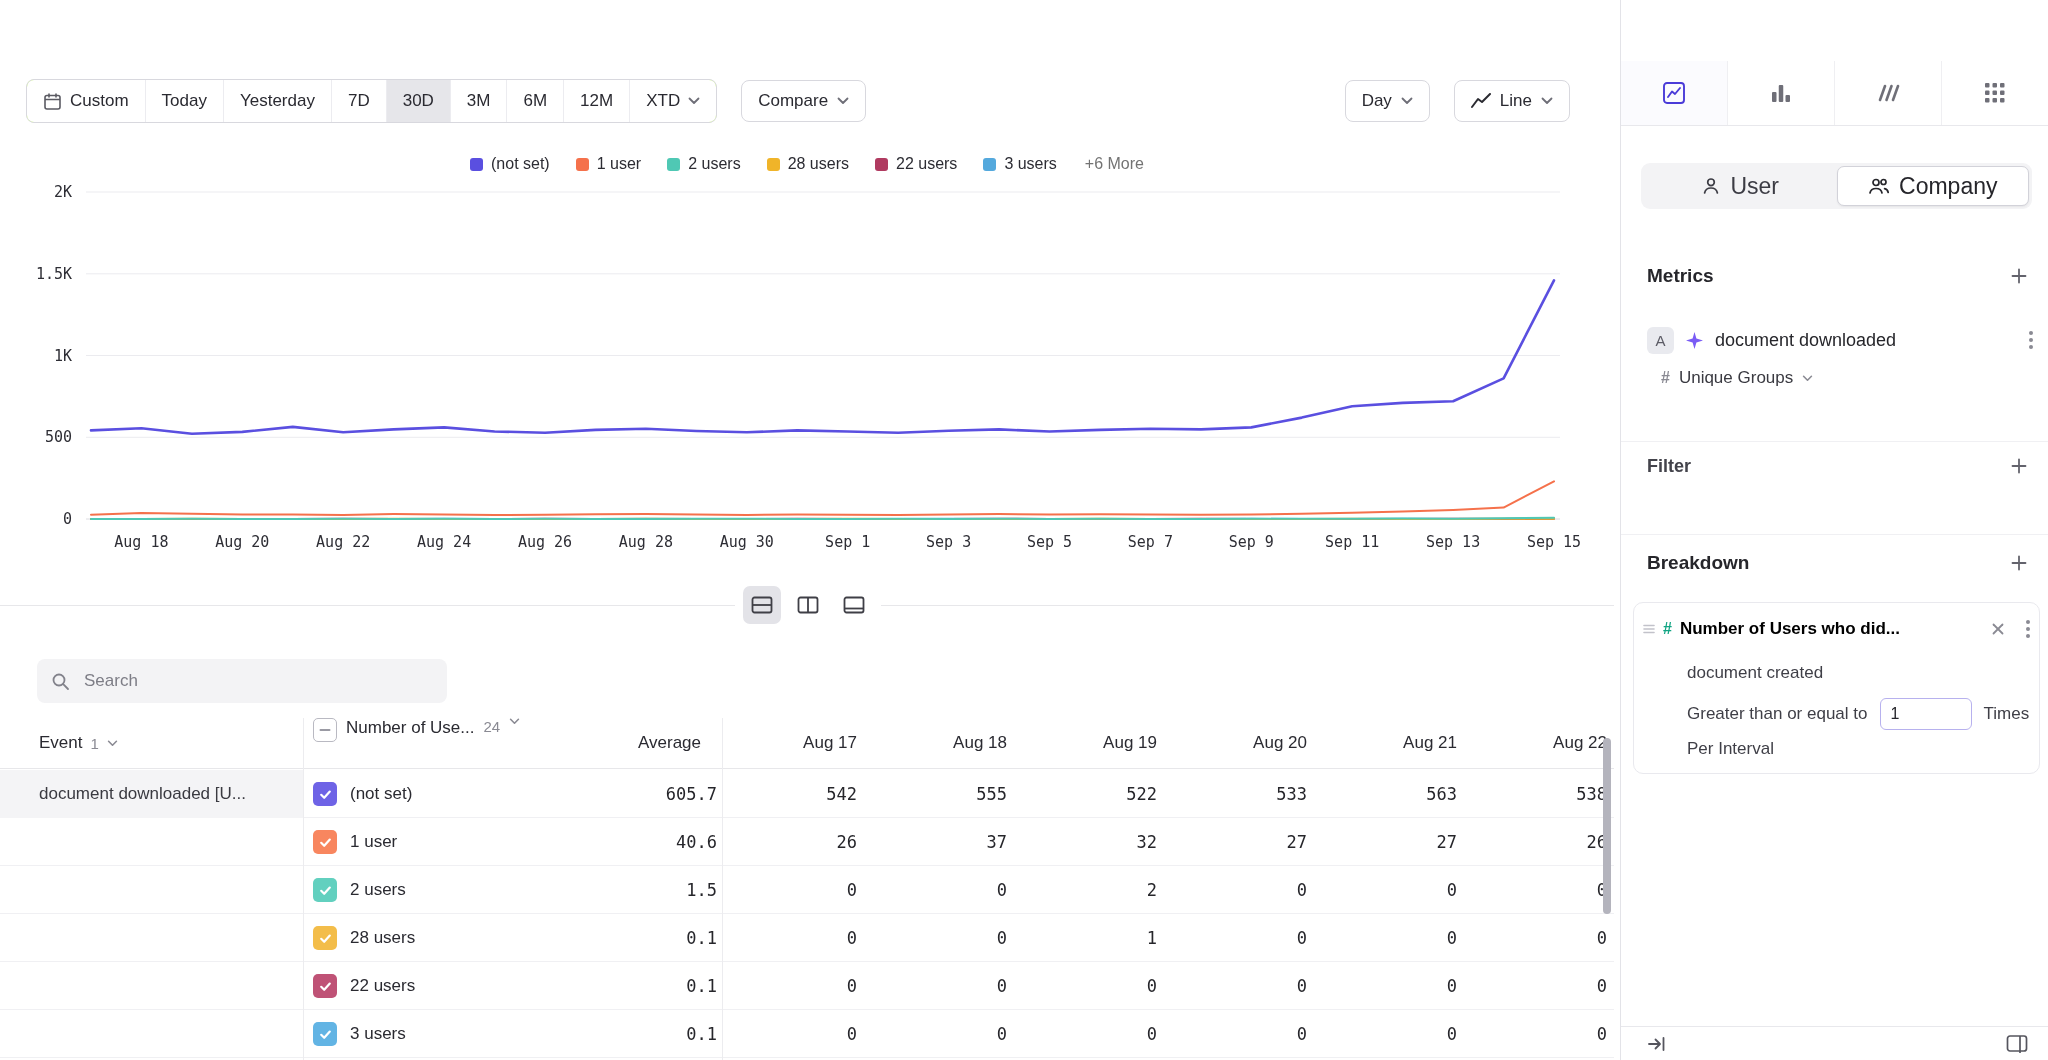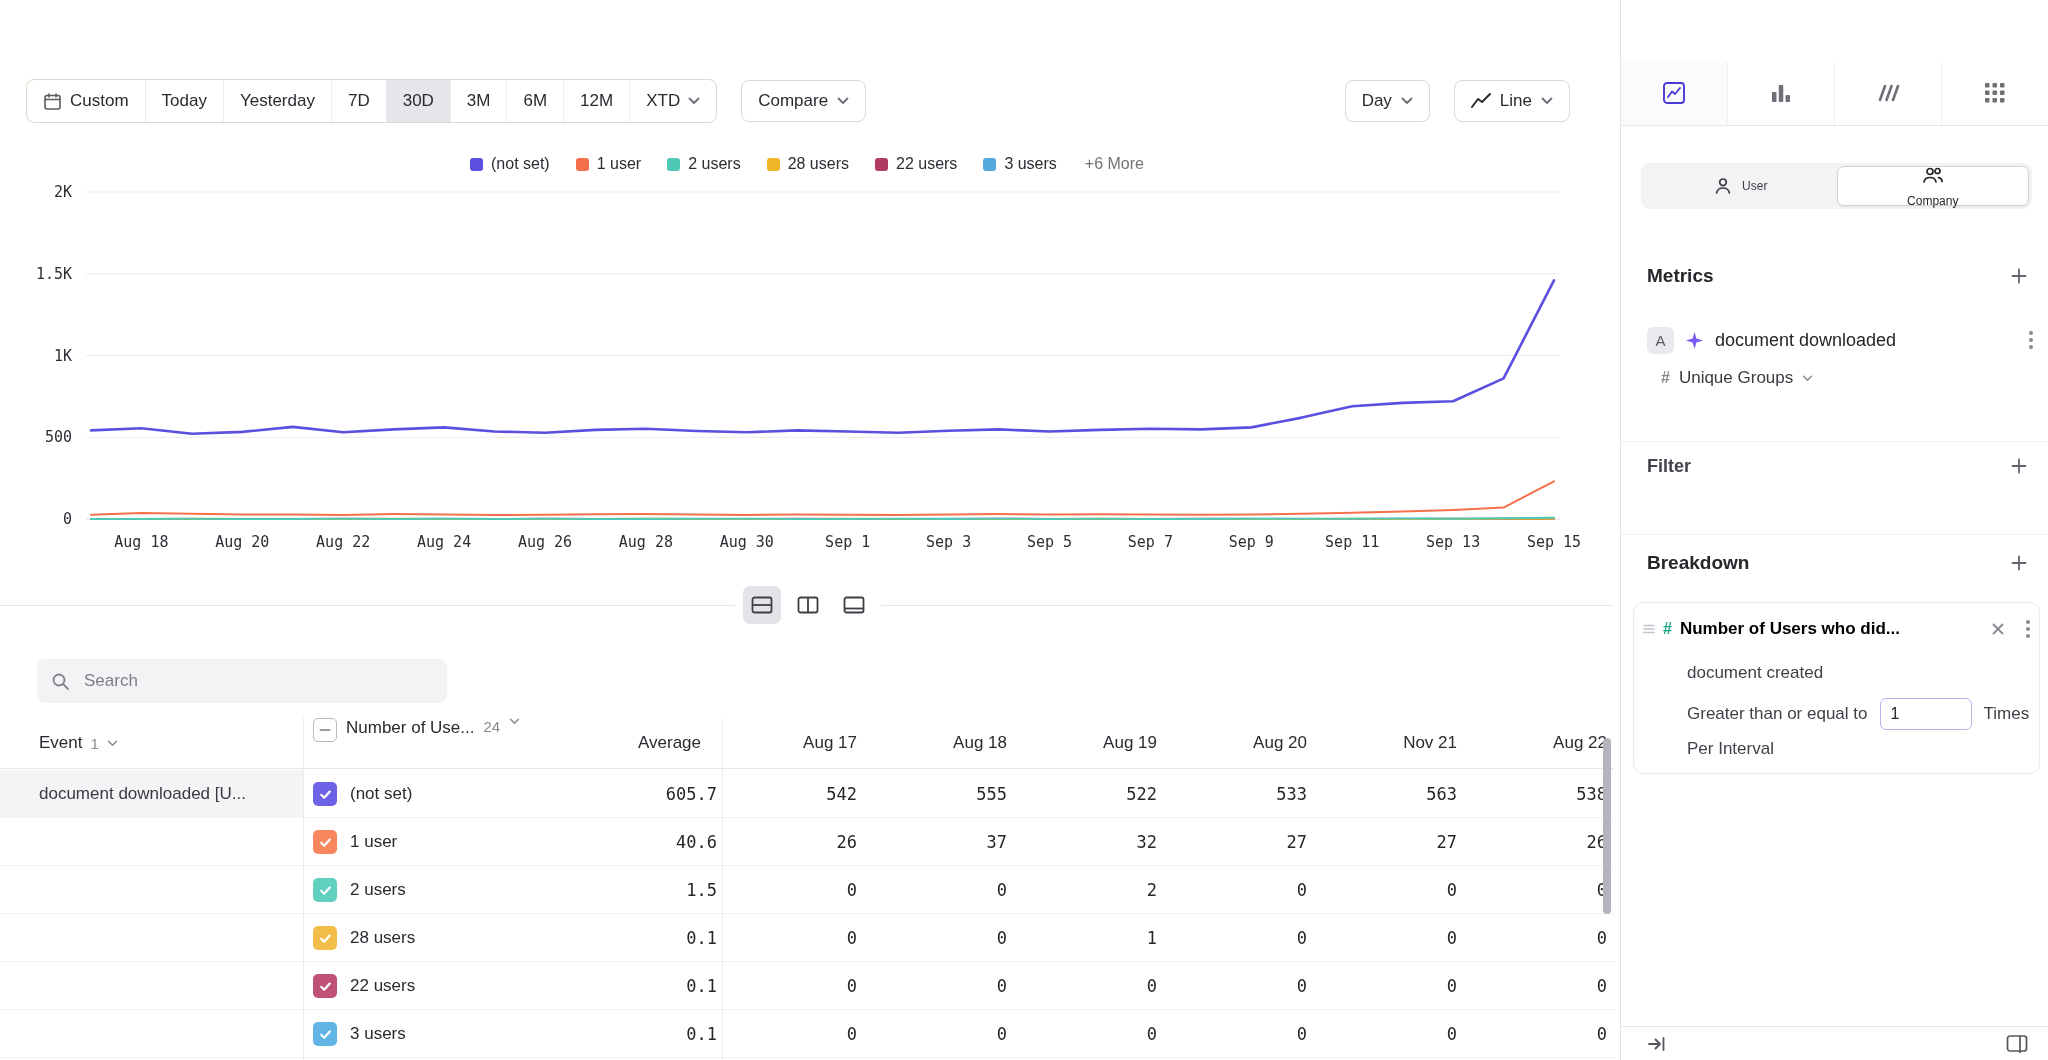--- a/index.html
+++ b/index.html
@@ -82,24 +82,24 @@
   .p-tab.active{color:#4a3bd8;font-weight:700;}
   .p-tab.active::after{content:'';position:absolute;left:0;right:0;bottom:-1px;height:3px;
                        background:#4a3bd8;border-radius:2px;}
   .ctype-row{position:absolute;top:61px;left:0;right:0;height:64px;display:flex;border-bottom:1px solid #e8e8ec;}
   .ctype{flex:1;display:flex;align-items:center;justify-content:center;border-right:1px solid #efeff2;background:#fff;border-top:none;border-bottom:none;border-left:none;}
   .ctype:last-child{border-right:none;}
   .ctype.selected{background:#fbfbfe;}
 
   .toggle{position:absolute;top:163px;left:20px;right:16px;height:46px;background:#f3f3f5;border-radius:9px;
           padding:3px;display:flex;box-sizing:border-box;}
-  .t-opt{flex:1;display:flex;align-items:center;justify-content:center;gap:9px;font-size:12px;
+  .t-opt{flex:1;display:flex;align-items:center;justify-content:center;gap:9px;font-size:23px;
          color:#3c3c44;border-radius:7px;border:1px solid transparent;background:transparent;}
   .t-opt.selected{background:#fff;border:1px solid #d2d2d9;box-shadow:0 1px 2px rgba(0,0,0,.06);
-                  color:#26262b;font-weight:500;flex-direction:column;}
+                  color:#26262b;font-weight:500;}
 
   .sec-h{position:absolute;left:26px;right:18px;display:flex;align-items:center;justify-content:space-between;}
   .sec-h .t{font-weight:700;font-size:19px;color:#26262b;}
   .sec-h.m{top:262px;height:28px;}
   .sec-h.f{top:452px;height:28px;}
   .sec-h.f .t{font-weight:600;font-size:18px;color:#43434b;}
   .sec-h.b{top:549px;height:28px;}
   .plus-btn{background:none;border:none;display:flex;align-items:center;justify-content:center;padding:2px;}
 
   .metric{position:absolute;top:322px;left:26px;right:12px;height:36px;display:flex;align-items:center;gap:11px;}
@@ -342,21 +342,21 @@
               <path d="M1.5 1.5 L6 6 L10.5 1.5" fill="none" stroke="#8a8a93" stroke-width="1.8" stroke-linecap="round" stroke-linejoin="round"></path>
             </svg>
           </span>
       </div>
       <div class="avg-h">Average</div>
       <div id="date-headers">
           <div class="dcol-h" style="left: 717px;">Aug 17</div>
           <div class="dcol-h" style="left: 867px;">Aug 18</div>
           <div class="dcol-h" style="left: 1017px;">Aug 19</div>
           <div class="dcol-h" style="left: 1167px;">Aug 20</div>
-          <div class="dcol-h" style="left: 1317px;">Nov 21</div>
+          <div class="dcol-h" style="left: 1317px;">Aug 21</div>
           <div class="dcol-h" style="left: 1467px;">Aug 22</div>
         </div>
     </div>
 
     <div id="table-rows">
         <div class="trow" style="top: 770px;">
           <div class="event-cell">document downloaded [U...</div>
           <div class="row-check" style="background: rgb(110, 99, 230);">
             <span class="ic">
               <svg width="15" height="15" viewBox="0 0 15 15" fill="none" stroke="#fff" stroke-width="2.2" stroke-linecap="round" stroke-linejoin="round">

